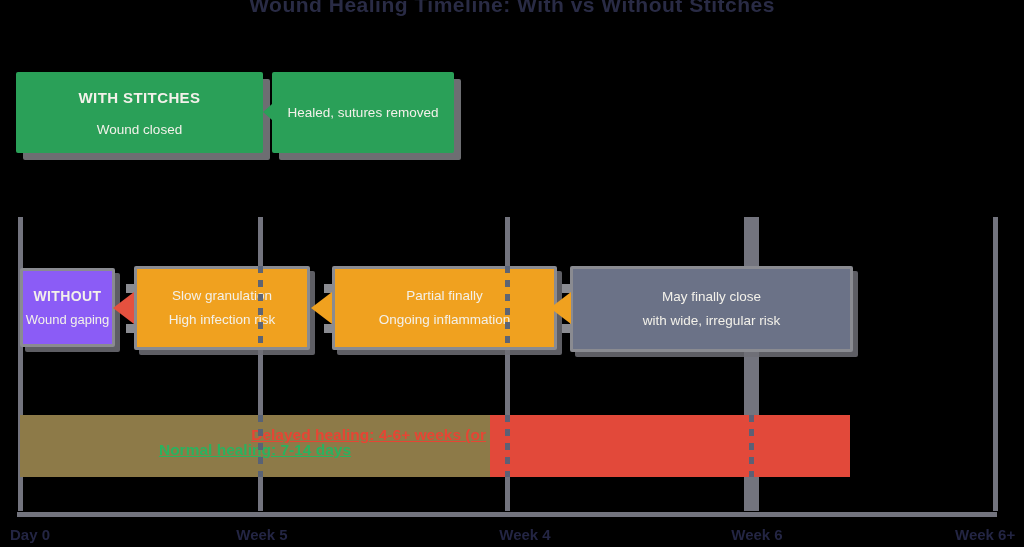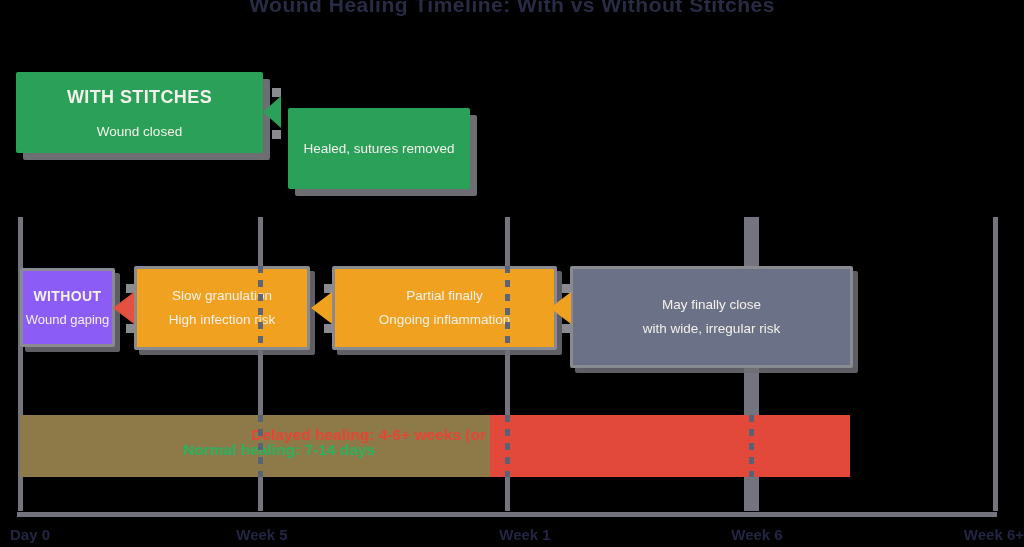--- a/index.html
+++ b/index.html
@@ -16,38 +16,38 @@
   .grid.thick{width:15px;}
   .axis{left:17px;top:512px;width:980px;height:5px;background:#73747e;}
   .tick{
     top:525px;font-size:15px;font-weight:bold;color:#232543;height:20px;line-height:20px;
   }
   .box{
     box-sizing:border-box;display:flex;flex-direction:column;
     justify-content:center;align-items:center;text-align:center;
     color:#f3f1ea;border-radius:2px;
   }
-  .box .h1{font-weight:bold;font-size:18px;letter-spacing:.4px;}
+  .box .h1{font-weight:bold;font-size:15px;letter-spacing:.4px;}
   .box .h2{font-size:13.5px;margin-top:16px;}
   .box .ln{font-size:13.5px;line-height:24px;}
   .green{background:#2aa058;box-shadow:7px 7px 0 rgba(128,129,134,.85);}
   .mid{border:3px solid #8a8b91;box-shadow:5px 5px 0 rgba(110,111,117,.85);}
   .redbox{background:#8b5cf6;}
   .orangebox{background:#f0a11f;}
   .slatebox{background:#6b7287;}
   .tri{width:0;height:0;border-top:16px solid transparent;border-bottom:16px solid transparent;}
   .tri.g{border-right:18px solid #2aa058;}
   .tri.r{border-right:21px solid #e5513f;}
   .tri.o{border-right:21px solid #f0a11f;}
   .tab{width:9px;height:9px;background:#8a8b91;}
   .bar{top:415px;height:62px;}
   .olivebar{background:#8d7a48;}
   .redbar{background:#e2493a;}
-  .barlabel{font-size:15.5px;font-weight:bold;height:18px;line-height:18px;white-space:nowrap;}
-  .normal-label{color:#2bb25f;left:20px;width:470px;top:441px;text-align:center;z-index:4;padding-left:24px;}
+  .barlabel{font-size:15.5px;font-weight:bold;height:18px;line-height:18px;white-space:nowrap;text-decoration:underline;}
+  .normal-label{color:#2bb25f;left:20px;width:470px;top:441px;text-align:center;z-index:4;}
   .delayed-label{color:#e64534;left:0;width:486px;top:426px;text-align:right;z-index:4;}
   .dash{
     width:5px;z-index:5;
     background:repeating-linear-gradient(to bottom,rgba(86,97,120,.95) 0 7px,transparent 7px 14px);
   }
   .z1{z-index:1;} .z2{z-index:2;} .z3{z-index:3;}
 </style>
 </head>
 <body>
 
@@ -61,21 +61,21 @@
   <div class="abs grid thick" style="left:744px;"></div>
   <div class="abs grid" style="left:993px;width:5px;"></div>
 
   <div class="abs box green z2" style="left:16px;top:72px;width:247px;height:81px;">
     <div class="h1">WITH STITCHES</div>
     <div class="h2">Wound closed</div>
   </div>
   <div class="abs tri g z3" style="left:263px;top:96px;"></div>
   <div class="abs tab z2" style="left:272px;top:88px;"></div>
   <div class="abs tab z2" style="left:272px;top:130px;"></div>
-  <div class="abs box green z2" style="left:288px;top:72px;width:182px;height:81px;margin-top:36px;">
+  <div class="abs box green z2" style="left:272px;top:72px;width:182px;height:81px;">
     <div class="ln">Healed, sutures removed</div>
   </div>
 
   <div class="abs box mid redbox z2" style="left:20px;top:268px;width:95px;height:79px;">
     <div class="h1" style="font-size:14px;">WITHOUT</div>
     <div class="h2" style="font-size:13px;margin-top:8px;text-align:center;">Wound gaping</div>
   </div>
 
   <div class="abs tri r z3" style="left:113px;top:292px;"></div>
   <div class="abs tab z2" style="left:126px;top:284px;"></div>
@@ -92,36 +92,36 @@
 
   <div class="abs box mid orangebox z2" style="left:332px;top:266px;width:225px;height:84px;">
     <div class="ln">Partial finally</div>
     <div class="ln">Ongoing inflammation</div>
   </div>
 
   <div class="abs tri o z3" style="left:550px;top:292px;"></div>
   <div class="abs tab z2" style="left:562px;top:284px;"></div>
   <div class="abs tab z2" style="left:562px;top:324px;"></div>
 
-  <div class="abs box mid slatebox z2" style="left:570px;top:266px;width:283px;height:102px;">
+  <div class="abs box mid slatebox z2" style="left:570px;top:266px;width:283px;height:86px;">
     <div class="ln">May finally close</div>
     <div class="ln">with wide, irregular risk</div>
   </div>
 
   <div class="abs bar olivebar z2" style="left:20px;width:470px;"></div>
   <div class="abs barlabel delayed-label">Delayed healing: 4-6+ weeks (or</div>
   <div class="abs bar redbar z3" style="left:490px;width:360px;"></div>
   <div class="abs barlabel normal-label">Normal healing: 7-14 days</div>
 
   <div class="abs dash" style="left:258px;top:266px;height:84px;"></div>
   <div class="abs dash" style="left:258px;top:415px;height:62px;"></div>
   <div class="abs dash" style="left:505px;top:266px;height:84px;"></div>
   <div class="abs dash" style="left:505px;top:415px;height:62px;"></div>
   <div class="abs dash" style="left:749px;top:415px;height:62px;"></div>
 
   <div class="abs axis z1"></div>
   <div class="abs tick" style="left:0;width:60px;text-align:center;">Day 0</div>
   <div class="abs tick" style="left:212px;width:100px;text-align:center;">Week 5</div>
-  <div class="abs tick" style="left:475px;width:100px;text-align:center;">Week 1</div>
+  <div class="abs tick" style="left:475px;width:100px;text-align:center;">Week 4</div>
   <div class="abs tick" style="left:707px;width:100px;text-align:center;">Week 6</div>
-  <div class="abs tick" style="left:955px;width:69px;text-align:right;">Week 6+</div>
+  <div class="abs tick" style="left:955px;width:69px;text-align:left;">Week 6+</div>
 
 </div>
 
 </body></html>

